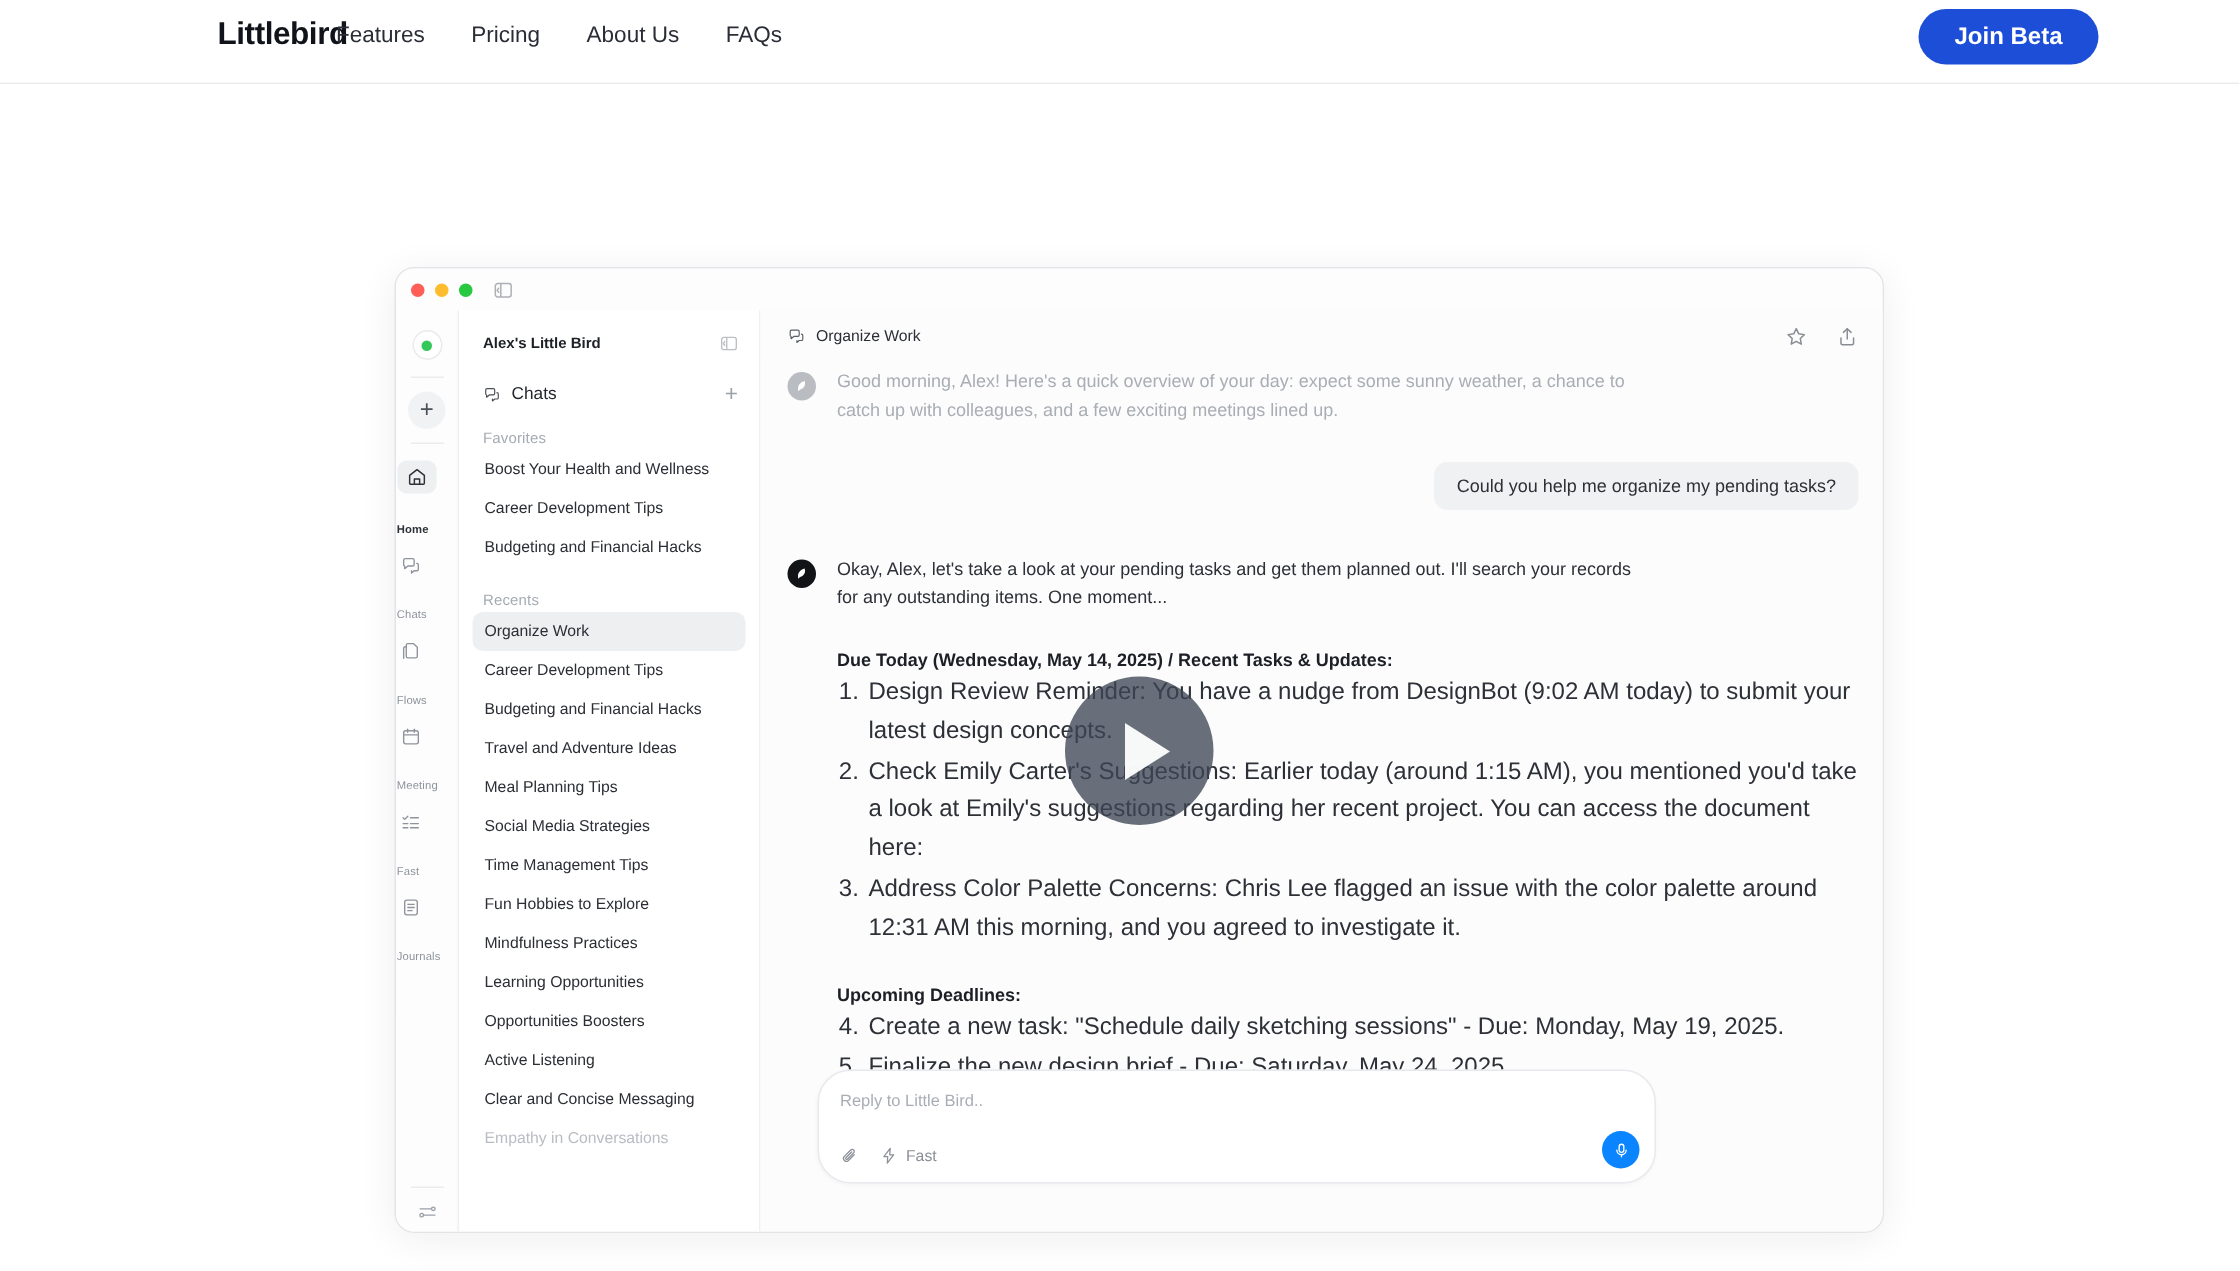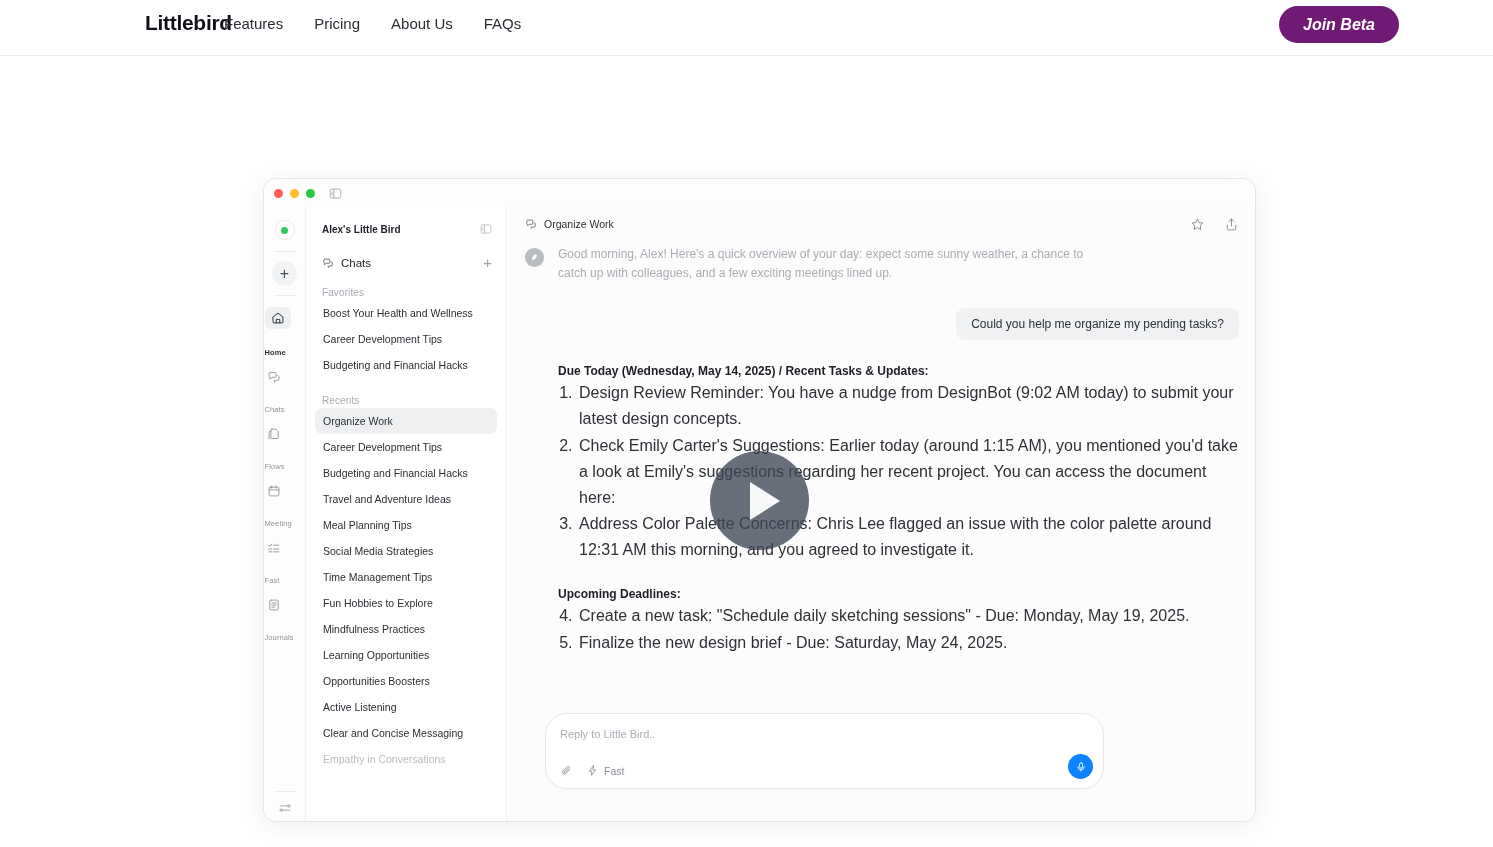--- a/index.html
+++ b/index.html
@@ -53,24 +53,24 @@
     position: absolute; left: 224px; top: 15px;
     display: flex; gap: 31px;
   }
   .nav-link {
     font-size: 15px; color: #2a2d36; cursor: pointer;
     text-decoration: none; white-space: nowrap;
   }
   .join-beta {
     position: absolute; right: 94px; top: 6px;
     height: 37px; padding: 0 24px; border-radius: 19px;
-    background: #701a75; color: #ffffff;
+    background: #1d4ed8; color: #ffffff;
     font-size: 16px; font-weight: 700;
     display: flex; align-items: center; justify-content: center;
-    border: none; cursor: pointer; white-space: nowrap; font-style: italic;
+    border: none; cursor: pointer; white-space: nowrap;
   }
 
   
   .app-window {
     position: absolute; left: 263px; top: 178px;
     width: 993px; height: 644px;
     background: #ffffff;
     border: 1px solid #e2e4e8;
     border-radius: 13px;
     box-shadow: 0 4px 26px rgba(30,35,50,0.07);
@@ -466,20 +466,28 @@
               <path d="M13.5 3.5 C9 4.5 5.5 8 5.5 12.5 L5.5 16 L8 14 C13 12.5 15 8 13.5 3.5 Z" fill="#ffffff"></path>
             </svg>
         </div>
         <div class="bot-text dim">Good morning, Alex! Here's a quick overview of your day: expect some sunny weather, a chance to catch up with colleagues, and a few exciting meetings lined up.</div>
       </div>
 
       <div class="msg-user">
         <div class="user-bubble">Could you help me organize my pending tasks?</div>
       </div>
 
+      <div class="msg-bot2">
+        <div class="avatar">
+          <svg width="11" height="11" viewBox="0 0 20 20">
+              <path d="M13.5 3.5 C9 4.5 5.5 8 5.5 12.5 L5.5 16 L8 14 C13 12.5 15 8 13.5 3.5 Z" fill="#ffffff"></path>
+            </svg>
+        </div>
+        <div class="bot-text">Okay, Alex, let's take a look at your pending tasks and get them planned out. I'll search your records for any outstanding items. One moment...</div>
+      </div>
 
       <div class="blk">
         <div class="sec-head">Due Today (Wednesday, May 14, 2025) / Recent Tasks &amp; Updates:</div>
         <ol class="olist">
           <li>Design Review Reminder: You have a nudge from DesignBot (9:02 AM today) to submit your latest design concepts.</li>
           <li>Check Emily Carter's Suggestions: Earlier today (around 1:15 AM), you mentioned you'd take a look at Emily's suggestions regarding her recent project. You can access the document here:</li>
           <li>Address Color Palette Concerns: Chris Lee flagged an issue with the color palette around 12:31 AM this morning, and you agreed to investigate it.</li>
         </ol>
 
         <div class="sec-head">Upcoming Deadlines:</div>

